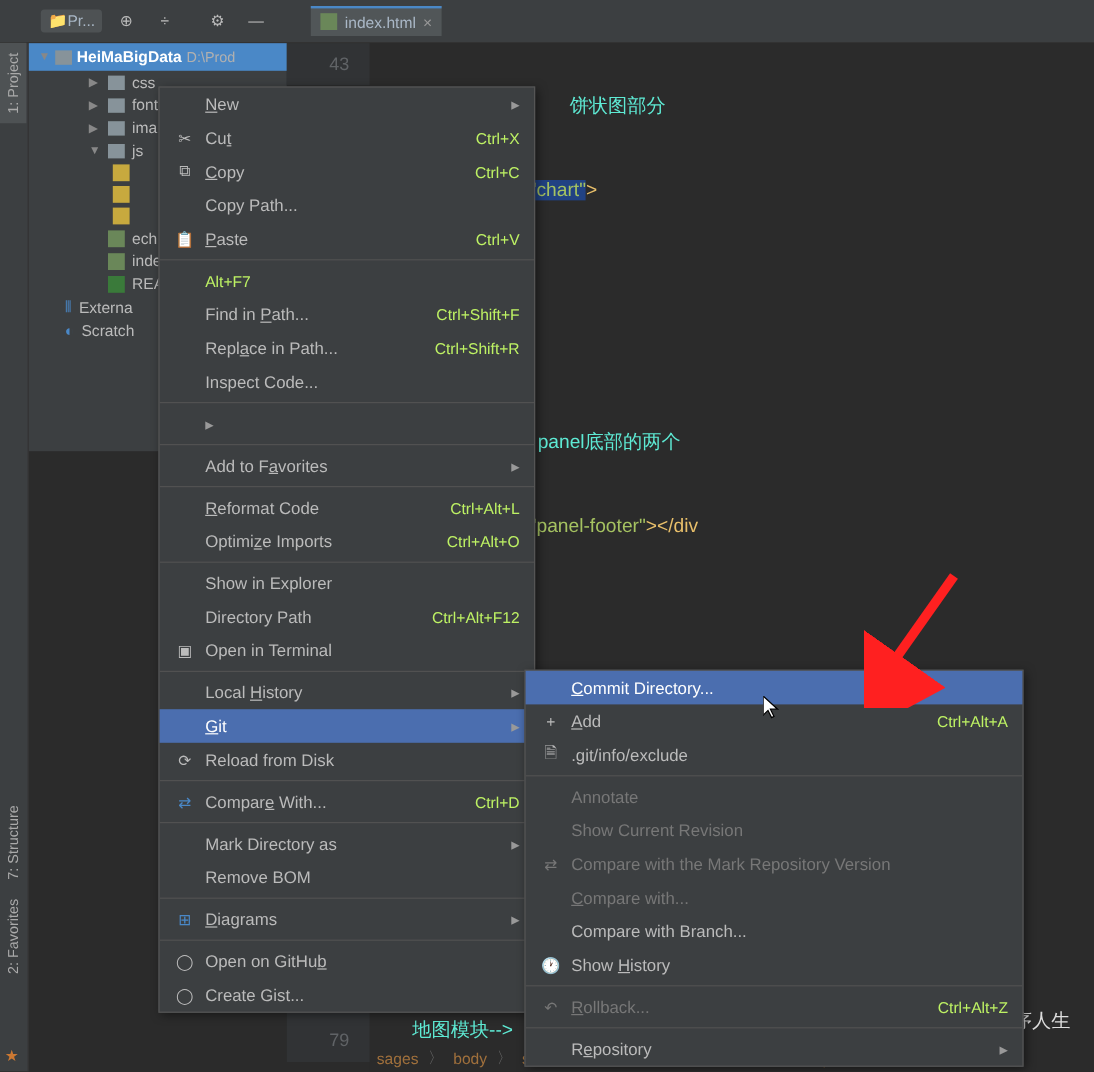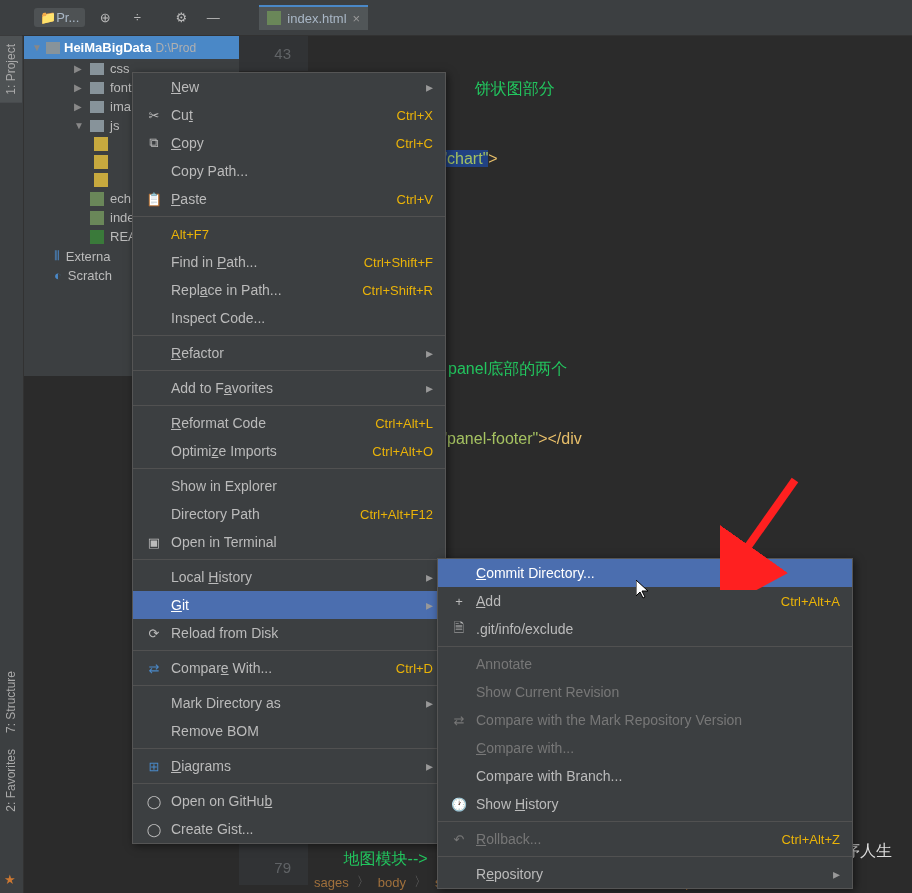--- a/index.html
+++ b/index.html
@@ -28,31 +28,31 @@
 .file-icon.html { background: #6a8759; }
 .file-icon.md { background: #3a7a3a; }
 .arrow { color: #888; font-size: 10px; width: 10px; display: inline-block; }
 
 .gutter { position: absolute; left: 239px; top: 36px; width: 70px; background: #313335; text-align: right; padding-right: 18px; color: #606366; font-size: 15px; line-height: 35px; }
 .gutter-low { position: absolute; left: 239px; top: 780px; width: 70px; background: #313335; text-align: right; padding-right: 18px; color: #606366; font-size: 15px; line-height: 35px; }
 .editor { position: absolute; left: 308px; top: 36px; right: 0; background: #2b2b2b; font-family: 'Consolas', monospace; font-size: 16px; line-height: 35px; white-space: pre; }
 .c-tag { color: #e8bf6a; }
 .c-str { color: #a5c261; }
 .c-attr { color: #bababa; }
-.c-cmt { color: #22c55e; }
+.c-cmt { color: #5eead4; }
 .c-txt { color: #fff; font-weight: bold; }
 .c-high { background: #214283; }
 
 .ctx-menu { position: absolute; left: 132px; top: 72px; width: 314px; background: #3c3f41; border: 1px solid #555; box-shadow: 2px 2px 8px rgba(0,0,0,0.5); z-index: 10; }
 .menu-item { display: flex; align-items: center; padding: 4px 12px; color: #bbb; font-size: 14px; height: 28px; cursor: pointer; }
 .menu-item.sel { background: #4b6eaf; color: #fff; }
 .menu-item.disabled { color: #777; }
 .menu-icon { width: 18px; display: inline-block; text-align: center; margin-right: 8px; font-size: 13px; }
 .menu-label { flex: 1; }
-.menu-shortcut { color: #eab308; font-size: 13px; }
+.menu-shortcut { color: #bef264; font-size: 13px; }
 .menu-arrow { color: #999; }
 .menu-sep { height: 1px; background: #515151; margin: 3px 0; }
 .ul { text-decoration: underline; }
 
 .sub-menu { position: absolute; left: 437px; top: 558px; width: 416px; background: #3c3f41; border: 1px solid #555; box-shadow: 2px 2px 8px rgba(0,0,0,0.5); z-index: 11; }
 
 .red-arrow { position: absolute; left: 720px; top: 470px; z-index: 20; pointer-events: none; }
 
 .breadcrumb { position: absolute; left: 310px; bottom: 0; height: 22px; display: flex; align-items: center; gap: 4px; font-size: 13px; color: #a0703c; }
 .bc-item { padding: 0 4px; }
@@ -222,21 +222,20 @@
       <span class="menu-label">Repl<span class="ul">a</span>ce in Path...</span>
       <span class="menu-shortcut">Ctrl+Shift+R</span>
     </div>
   <div class="menu-item">
       <span class="menu-icon"></span>
       <span class="menu-label">Inspect Code...</span>
     </div>
   <div class="menu-sep"></div>
   <div class="menu-item">
       <span class="menu-icon"></span>
-      <span class="menu-label"><span class="ul">R</span>efactor</span>
       <span class="menu-arrow">▸</span>
     </div>
   <div class="menu-sep"></div>
   <div class="menu-item">
       <span class="menu-icon"></span>
       <span class="menu-label">Add to F<span class="ul">a</span>vorites</span>
       <span class="menu-arrow">▸</span>
     </div>
   <div class="menu-sep"></div>
   <div class="menu-item">

